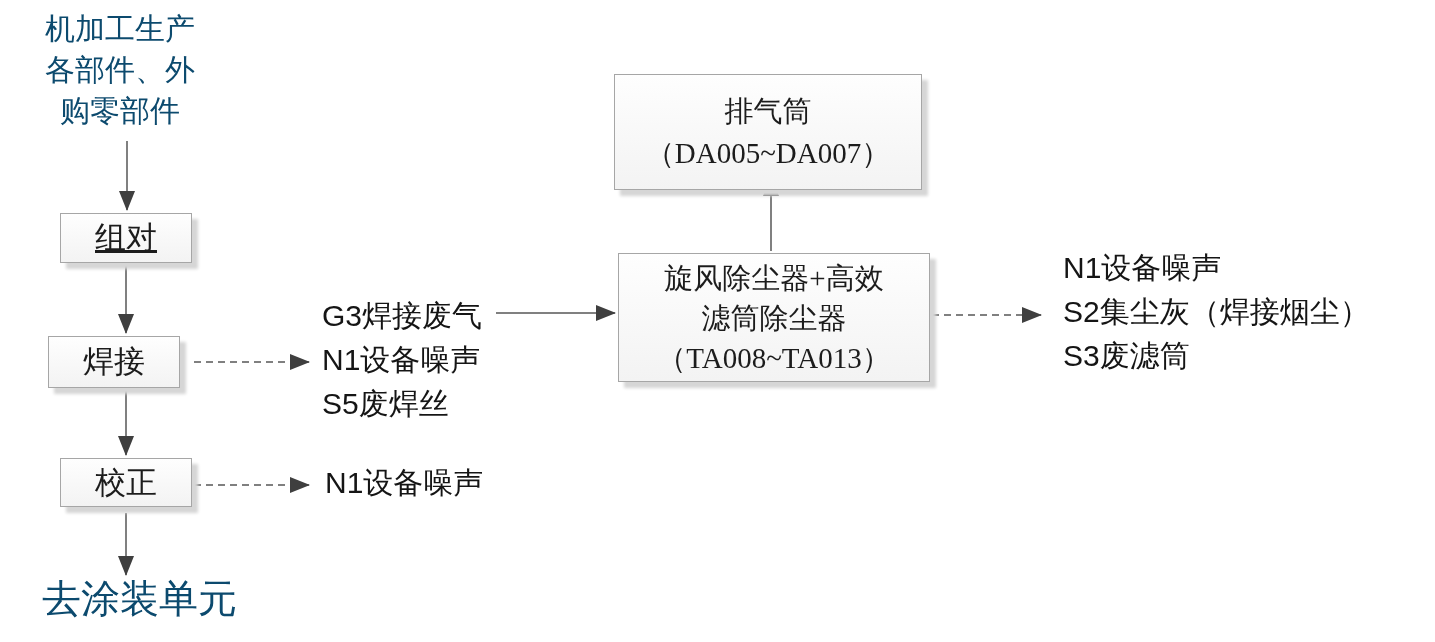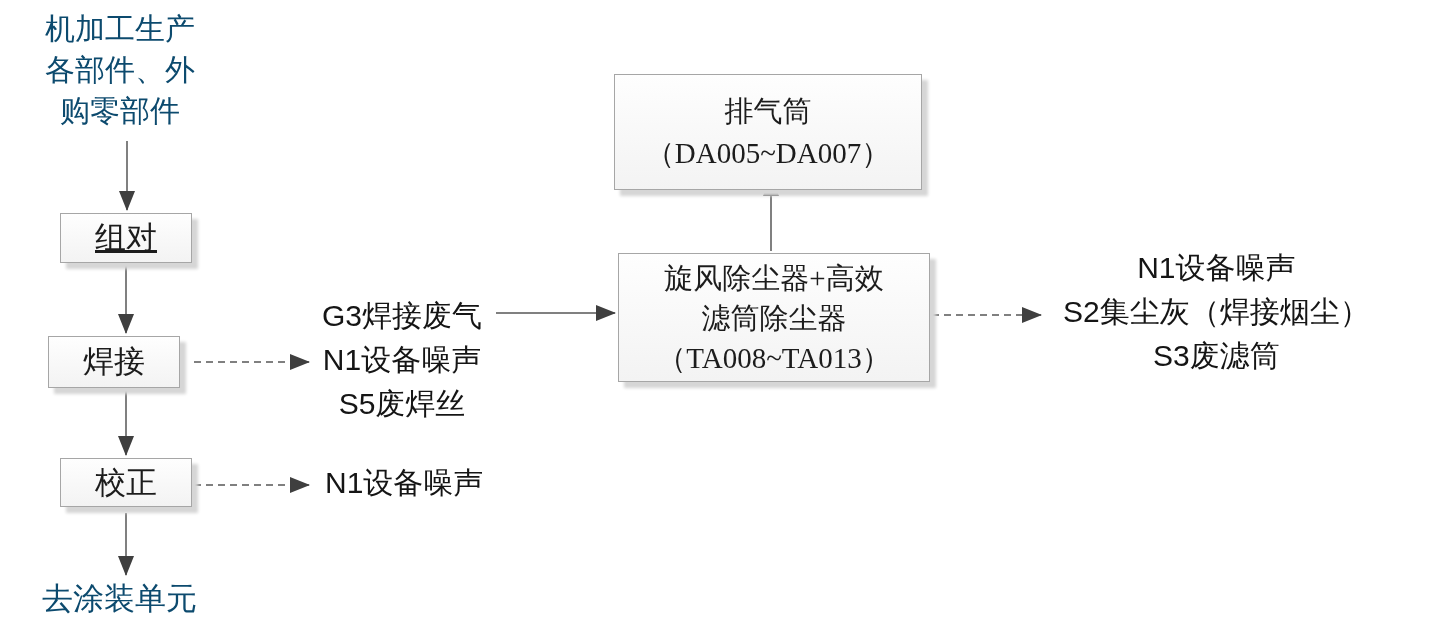--- a/index.html
+++ b/index.html
@@ -46,21 +46,20 @@
   }
   .emission-list {
     position: absolute;
     font-family: "Liberation Sans", "DejaVu Sans", sans-serif;
     color: #151515;
   }
   .emission-line {
     font-size: 30px;
     line-height: 44px;
     white-space: nowrap;
-    text-align: center;
   }
   .input-label {
     left: 10px; top: 8px; width: 220px;
     font-size: 30px; line-height: 41px;
     text-align: center;
   }
   .node-assembly   { left: 60px;  top: 213px; width: 132px; height: 50px; text-decoration: underline; }
   .node-welding    { left: 48px;  top: 336px; width: 132px; height: 52px; }
   .node-correction { left: 60px;  top: 458px; width: 132px; height: 49px; }
   .node-assembly .node-label,
@@ -68,21 +67,21 @@
   .node-correction .node-label { font-size: 31px; line-height: 34px; }
 
   .node-dust-collector { left: 618px; top: 253px; width: 312px; height: 129px; }
   .node-dust-collector .node-label { font-size: 29px; line-height: 40px; }
 
   .node-exhaust-stack { left: 614px; top: 74px; width: 308px; height: 116px; }
   .node-exhaust-stack .node-label { font-size: 29px; line-height: 42px; }
 
   .to-painting-label {
     left: 42px; top: 582px;
-    font-size: 31px; line-height: 34px;
+    font-size: 39px; line-height: 34px;
     white-space: nowrap;
   }
   .welding-emissions    { left: 322px;  top: 294px; }
   .correction-emissions { left: 325px;  top: 461px; }
   .collector-emissions  { left: 1063px; top: 246px; }
 </style>
 </head>
 <body>
 
 <div class="canvas">

